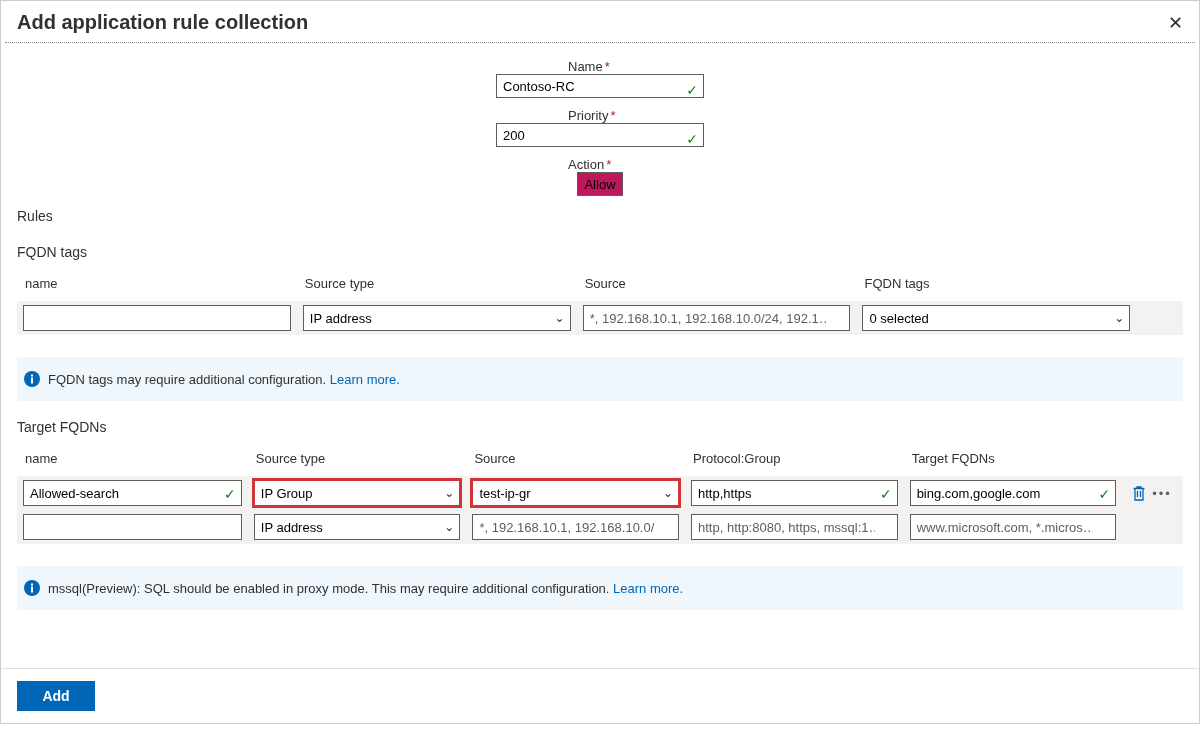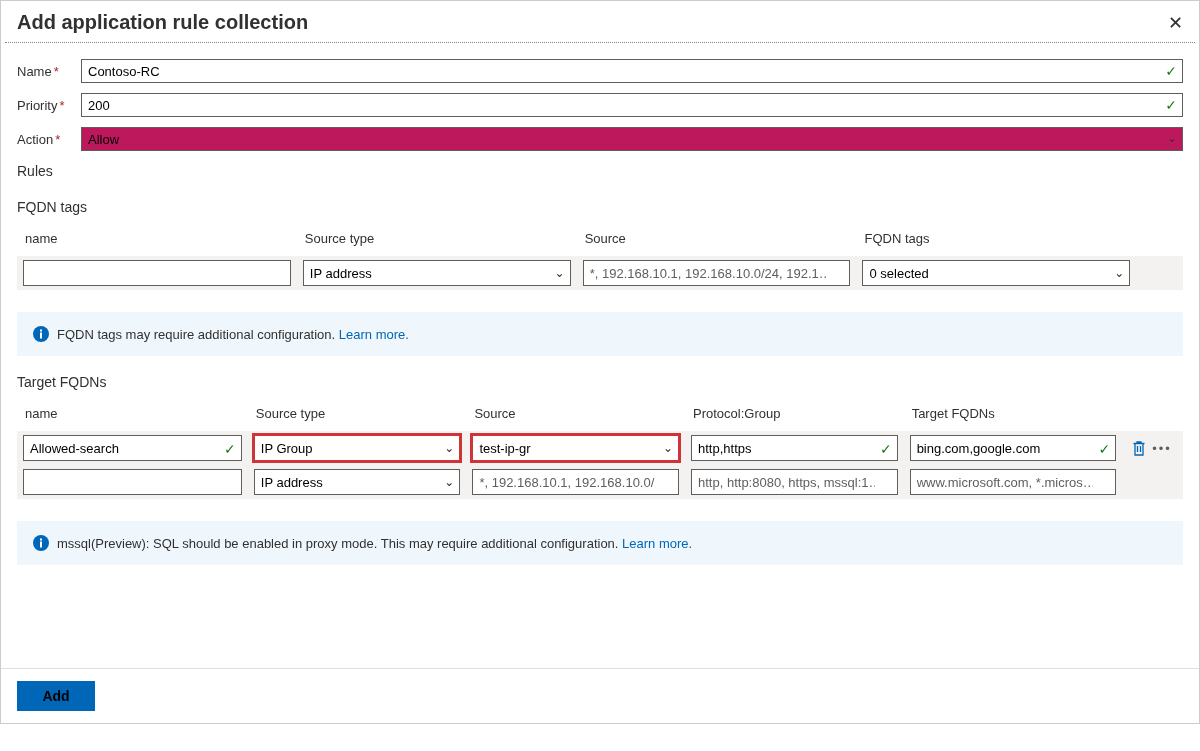--- a/index.html
+++ b/index.html
@@ -3,52 +3,52 @@
 <meta charset="utf-8">
 <style>
   * { box-sizing: border-box; }
   html,body { margin:0; padding:0; font-family:"Segoe UI",Arial,sans-serif; font-size:13px; color:#323130; background:#fff;}
   .panel { width:1200px; height:724px; border:1px solid #ccc; display:flex; flex-direction:column; position:relative;}
   .header { display:flex; align-items:center; justify-content:space-between; padding:10px 16px 8px 16px;}
   .header h1 { font-size:20px; font-weight:600; margin:0;}
   .close-btn { font-size:18px; cursor:pointer; color:#323130;}
   .dotted-sep { border:none; border-top:1px dotted #8a8886; margin:0 4px 0 4px;}
   .body { flex:1; padding:16px 16px 0 16px; overflow:auto;}
-  .form-row { display:flex; align-items:center; margin-bottom:10px;}
+  .form-row { display:flex; align-items:center; margin-bottom:10px;flex-direction:column;}
   .form-row label { width:64px; font-size:13px;}
   .req { color:#a4262c; margin-left:2px;}
   .text-input, .select { height:24px; border:1px solid #605e5c; padding:0 6px; font-size:13px; background:#fff; outline:none;}
   .text-input { flex:1;}
-  .input-wrap { flex:1; position:relative; display:flex; align-items:center;}
+  .input-wrap { flex:1; position:relative; display:flex; align-items:flex-end;}
   .input-wrap .text-input { width:100%; padding-right:24px;}
   .check { position:absolute; right:6px; color:#107c10; font-size:14px; pointer-events:none;}
   .dropdown { flex:1; position:relative;}
   .dropdown .select { width:100%; text-align:left; background:#be185d;}
   .chev { position:absolute; right:6px; top:4px; color:#323130; font-size:12px; pointer-events:none;}
   .section-heading { font-size:14px; margin:12px 0 20px 0;}
   .sub-heading { font-size:14px; margin:2px 0 10px 0;}
   
   .tbl { width:100%; border-collapse:collapse;}
   .tbl th { text-align:left; font-weight:400; font-size:13px; padding:6px 8px 10px 8px;}
   .tbl td { padding:4px 6px;}
   .tbl .row-bg { background:#f3f2f1;}
   .cell-input { position:relative; }
   .cell-input input, .cell-input button.sel { width:100%; height:26px; border:1px solid #605e5c; padding:0 22px 0 6px; font-size:13px; background:#fff; text-align:left;}
   .cell-input input::placeholder { color:#605e5c; }
   .cell-input .chev, .cell-input .check { top:6px;}
-  .info-box { display:flex; align-items:center; gap:8px; background:#eff6fc; padding:14px 16px; margin:22px 0 16px 0; font-size:13px;}
+  .info-box { display:flex; align-items:center; gap:8px; background:#eff6fc; padding:14px 7px; margin:22px 0 16px 0; font-size:13px;}
   .info-icon { width:16px; height:16px; flex:0 0 16px;}
   .info-box a { color:#0067b8; text-decoration:none; }
   .highlight { outline:3px solid #d13438; outline-offset:-1px;}
   .row-actions { display:flex; align-items:center; gap:6px; padding-left:4px;}
   .trash { color:#0067b8; cursor:pointer; font-size:15px;}
   .more { color:#605e5c; cursor:pointer; letter-spacing:2px;}
   
   .footer { border-top:1px solid #e1dfdd; padding:12px 16px;}
-  .add-btn { background:#0067b8; color:#000000; border:none; height:30px; width:78px; font-size:14px; font-weight:600; cursor:pointer;}
+  .add-btn { background:#0067b8; color:#ffffff; border:none; height:30px; width:78px; font-size:14px; font-weight:600; cursor:pointer;}
   
   .col-name  { width:24%; }
   .col-stype { width:24%; }
   .col-src   { width:24%; }
   .col-tags  { width:24%; }
   .tf-name  { width:19%;}
   .tf-stype { width:18%;}
   .tf-src   { width:18%;}
   .tf-proto { width:18%;}
   .tf-target{ width:18%;}

